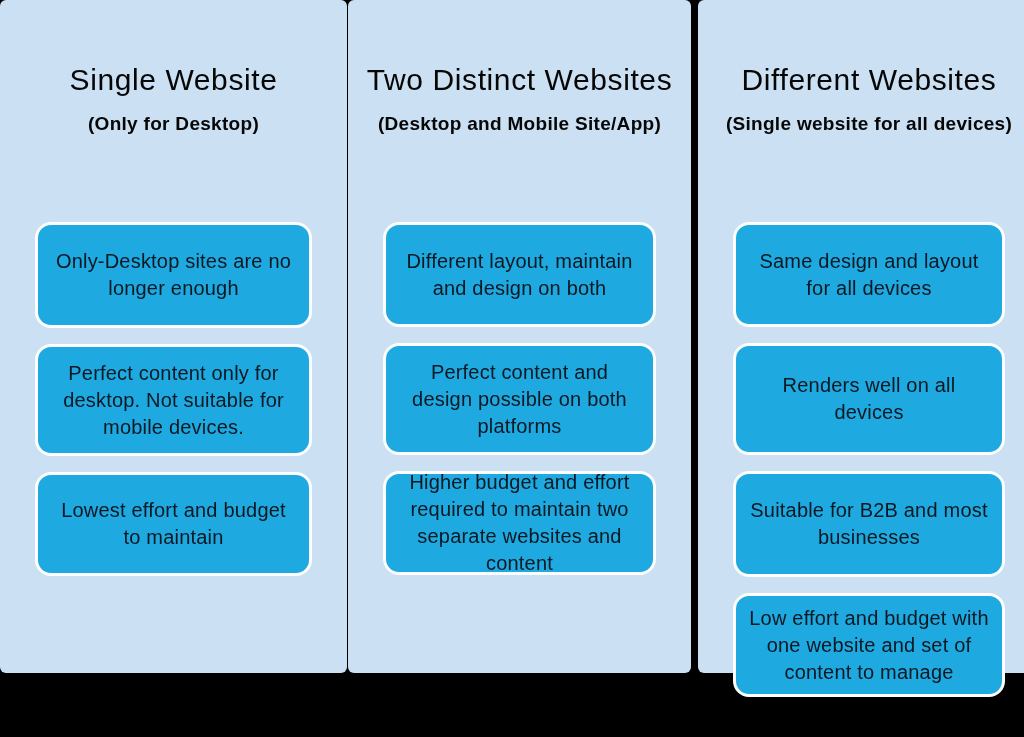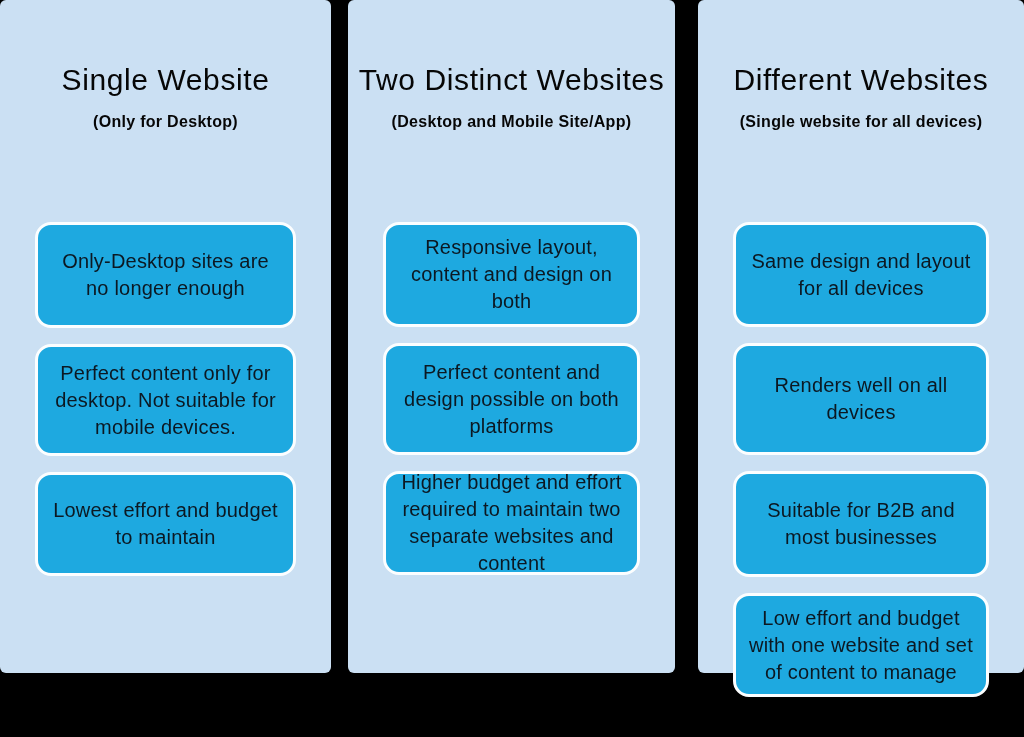--- a/index.html
+++ b/index.html
@@ -14,20 +14,21 @@
     background: #000000;
     overflow: hidden;
     font-family: "Liberation Sans", sans-serif;
   }
   .column {
     position: absolute;
     top: 0;
     height: 673px;
     background: #cbe0f3;
     border-radius: 6px;
+    padding-left: 16px;
   }
   .column.pos-1 { left: 0;     width: 331px; }
   .column.pos-2 { left: 348px; width: 327px; }
   .column.pos-3 { left: 698px; width: 326px; }
 
   .col-header {
     position: absolute;
     top: 60px;
     left: 6px;
     right: 6px;
@@ -36,21 +37,21 @@
   }
   .col-title {
     font-size: 30px;
     font-weight: 400;
     letter-spacing: 0.6px;
     line-height: 40px;
     color: #060606;
   }
   .col-subtitle {
     margin-top: 13px;
-    font-size: 16px;
+    font-size: 19px;
     font-weight: 700;
     letter-spacing: 0.3px;
     color: #060606;
   }
 
   .boxes {
     position: absolute;
     top: 222px;
     left: 35px;
     right: 35px;
@@ -103,21 +104,21 @@
     </div>
   </div>
 
   <div class="column pos-2">
     <div class="col-header">
       <div class="col-title">Two Distinct Websites</div>
       <div class="col-subtitle">(Desktop and Mobile Site/App)</div>
     </div>
     <div class="boxes">
       <div class="feature-box row-1">
-        <span class="box-text">Responsive layout, content and design on both</span>
+        <span class="box-text">Different layout, maintain and design on both</span>
       </div>
       <div class="feature-box row-2">
         <span class="box-text">Perfect content and design possible on both platforms</span>
       </div>
       <div class="feature-box row-4">
         <span class="box-text">Higher budget and effort required to maintain two separate websites and content</span>
       </div>
     </div>
   </div>
 

